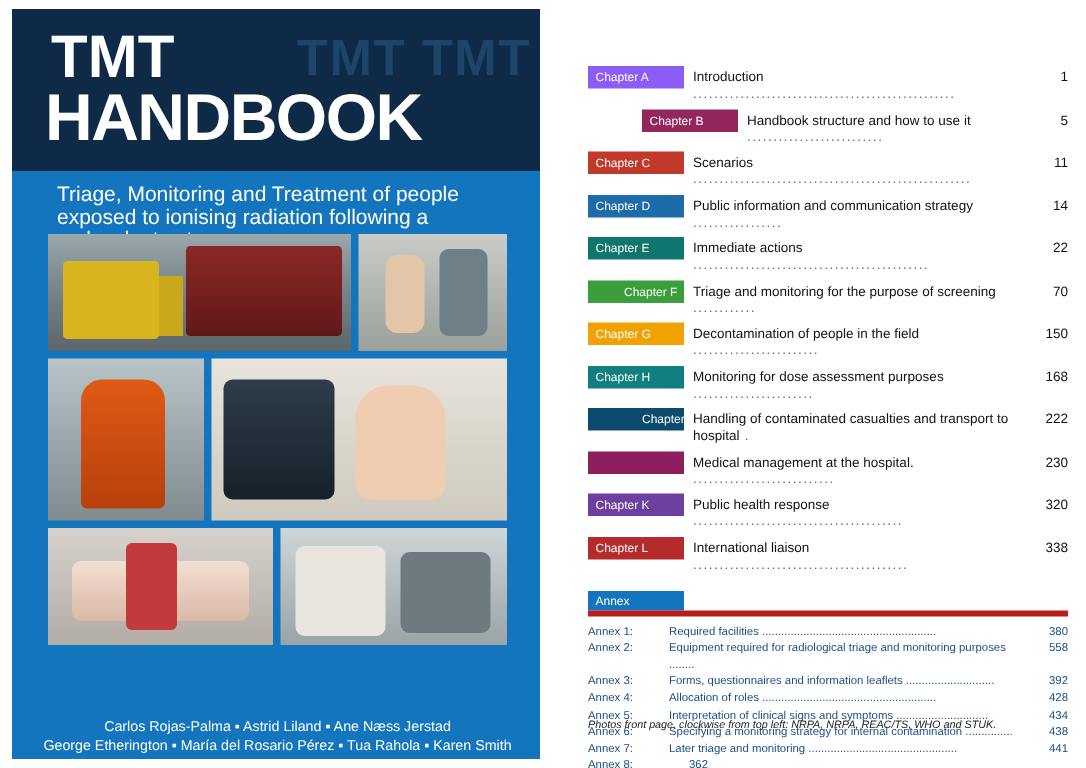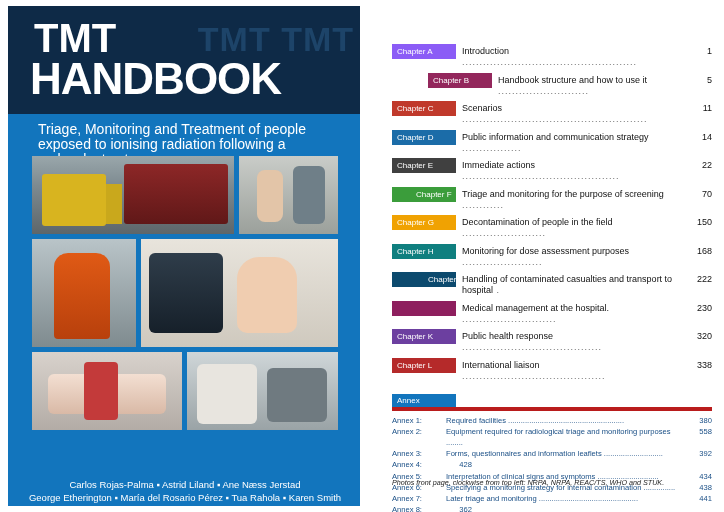--- a/index.html
+++ b/index.html
@@ -108,21 +108,21 @@
           <div class="chip" style="background: rgb(192, 57, 43);">Chapter C</div>
           <div class="chap-title"><span>Scenarios</span><span class="dots"> .....................................................</span></div>
           <div class="pg">11</div>
         </div>
         <div class="chap-row">
           <div class="chip" style="background: rgb(27, 108, 168);">Chapter D</div>
           <div class="chap-title"><span>Public information and communication strategy</span><span class="dots"> .................</span></div>
           <div class="pg">14</div>
         </div>
         <div class="chap-row">
-          <div class="chip" style="background: #404040;">Chapter E</div>
+          <div class="chip" style="background: #0f766e;">Chapter E</div>
           <div class="chap-title"><span>Immediate actions</span><span class="dots"> .............................................</span></div>
           <div class="pg">22</div>
         </div>
         <div class="chap-row">
           <div class="chip" style="background: rgb(59, 157, 59); padding-left: 24px;">Chapter F</div>
           <div class="chap-title"><span>Triage and monitoring for the purpose of screening</span><span class="dots"> ............</span></div>
           <div class="pg">70</div>
         </div>
         <div class="chap-row">
           <div class="chip" style="background: rgb(240, 162, 2);">Chapter G</div>
@@ -168,20 +168,21 @@
           <div class="atext">Equipment required for radiological triage and monitoring purposes ........</div>
           <div class="apg">558</div>
         </div>
         <div class="arow">
           <div class="aname">Annex 3:</div>
           <div class="atext">Forms, questionnaires and information leaflets ............................</div>
           <div class="apg">392</div>
         </div>
         <div class="arow">
           <div class="aname">Annex 4:</div>
+          <div class="atext">Allocation of roles .......................................................</div>
           <div class="apg">428</div>
         </div>
         <div class="arow">
           <div class="aname">Annex 5:</div>
           <div class="atext">Interpretation of clinical signs and symptoms .............................</div>
           <div class="apg">434</div>
         </div>
         <div class="arow">
           <div class="aname">Annex 6:</div>
           <div class="atext">Specifying a monitoring strategy for internal contamination ...............</div>

